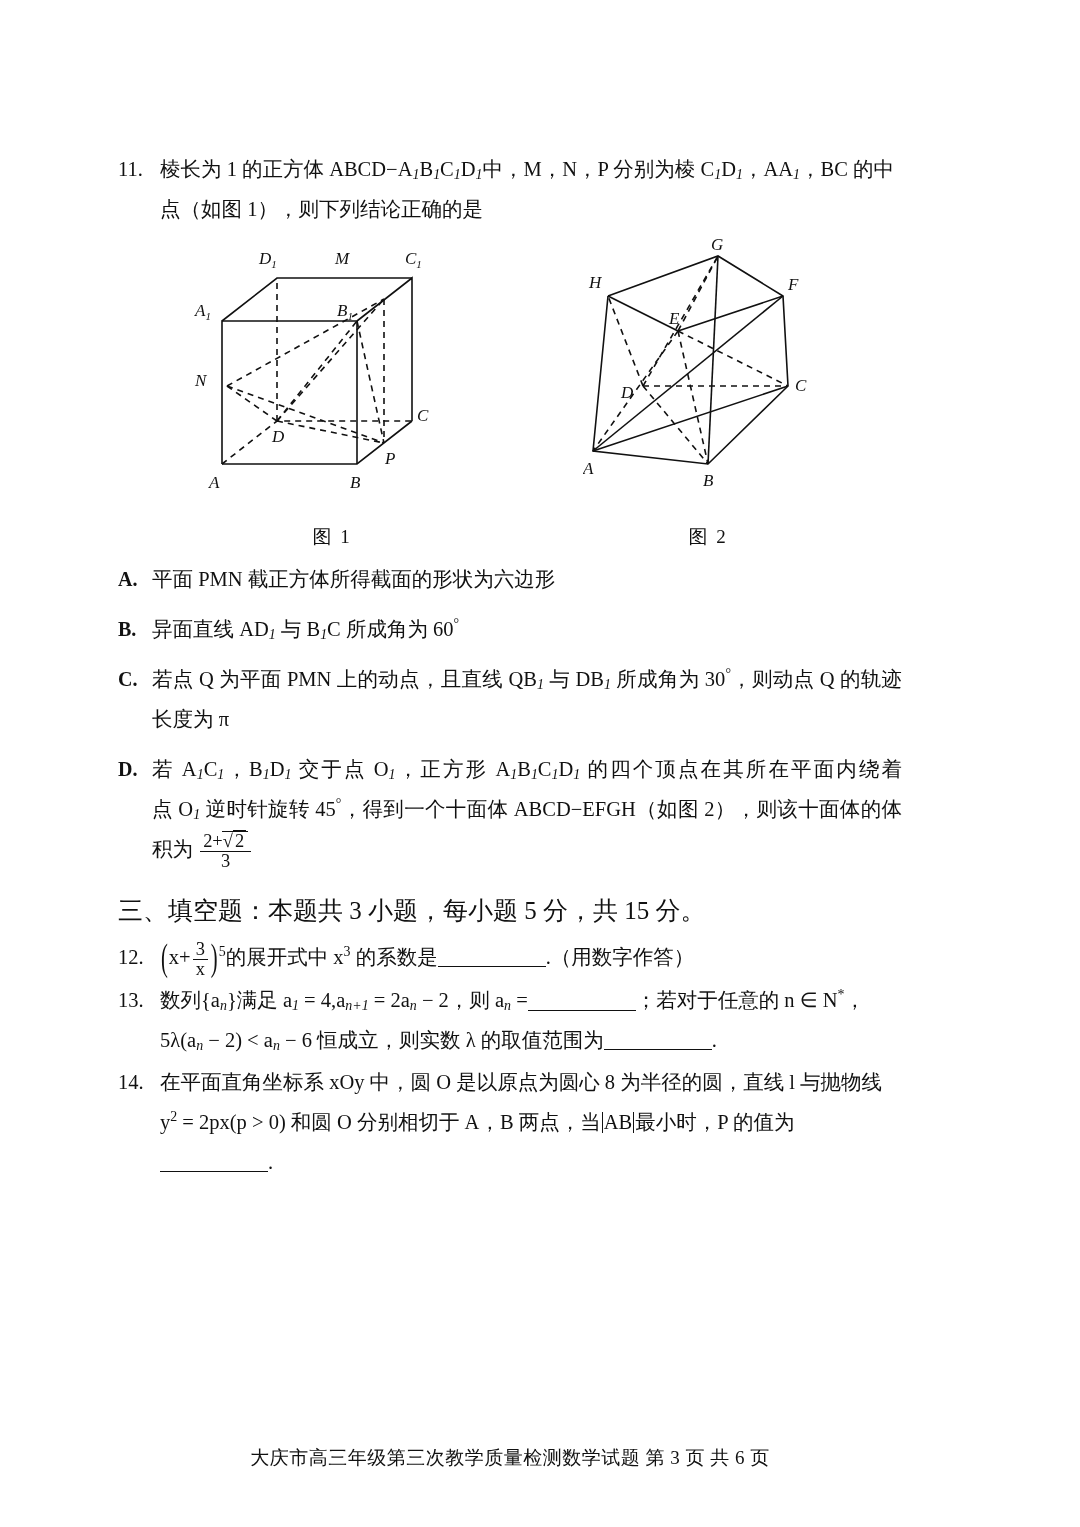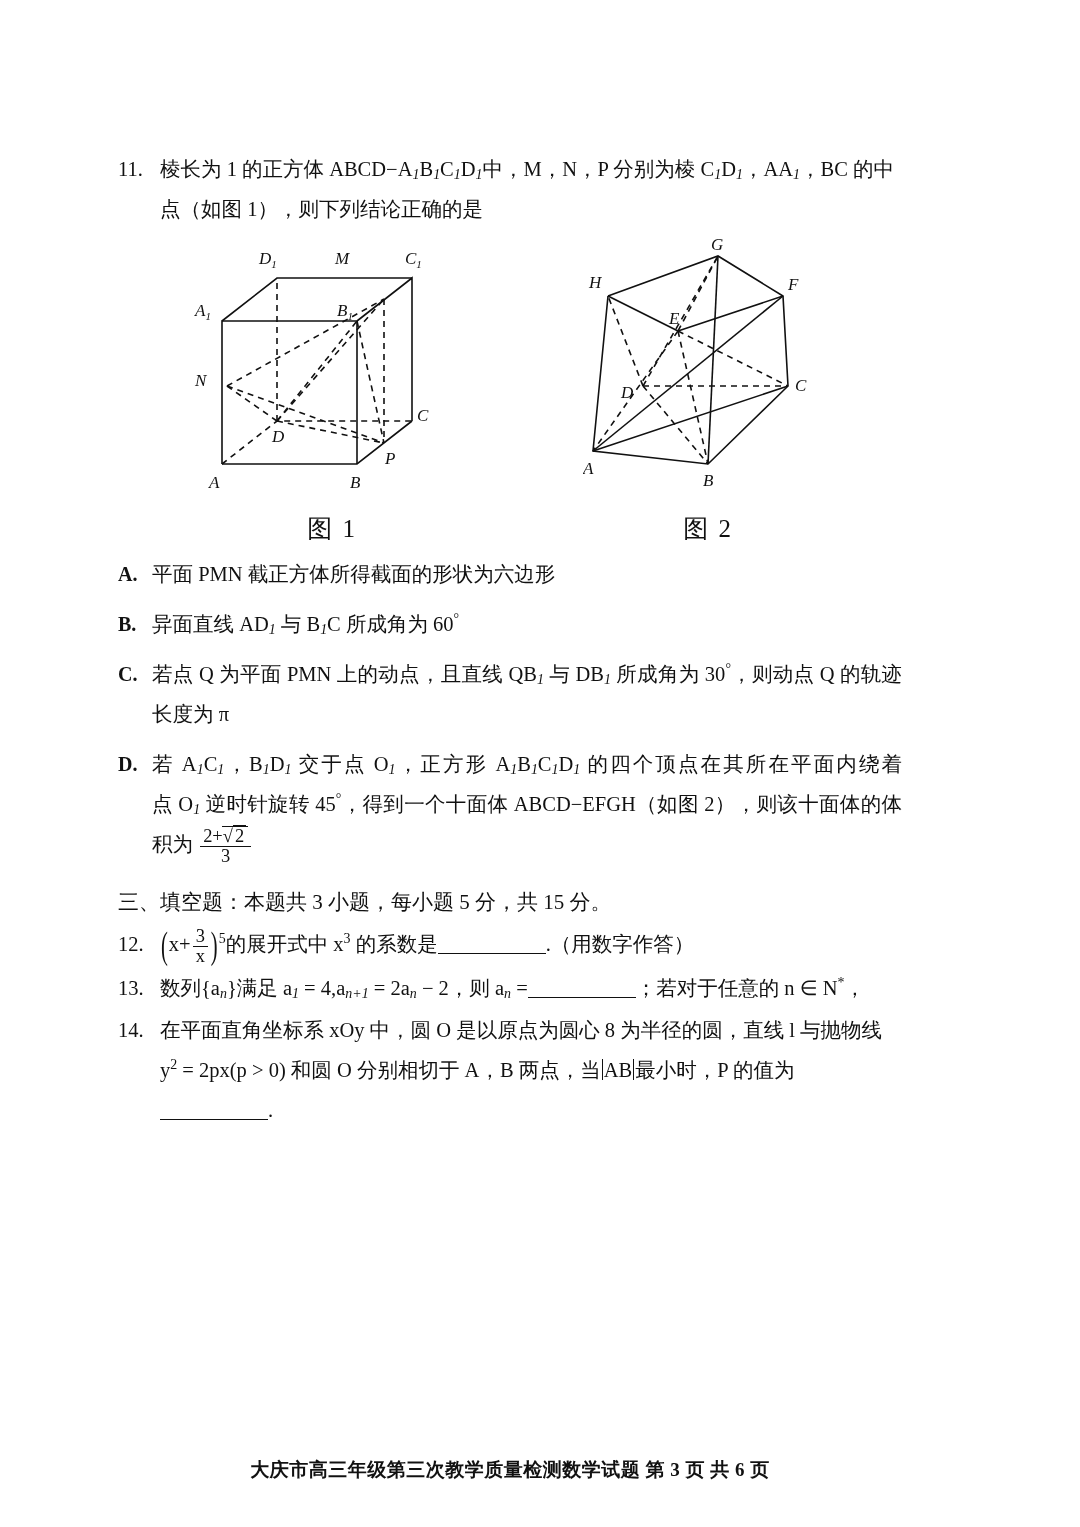--- a/index.html
+++ b/index.html
@@ -45,22 +45,22 @@
 
   
   .figs {
     display: flex;
     justify-content: center;
     gap: 106px;
     margin-top: 6px;
   }
   .fig-wrap { text-align: center; }
   .fig-cap {
-    font-size: 25px;
-    margin-top: 2px;
+    font-size: 19px;
+    margin-top: 14px;
     letter-spacing: 2px;
   }
 
   
   .opt {
     display: flex;
     align-items: flex-start;
     margin-top: 10px;
   }
   .opt-label {
@@ -70,21 +70,21 @@
     line-height: 1.95;
   }
   .opt-text {
     flex: 1 1 auto;
     font-size: 20.5px;
     line-height: 1.95;
     text-align: justify;
   }
 
   .section-head {
-    font-size: 21px;
+    font-size: 25px;
     line-height: 1.95;
     margin-top: 16px;
     margin-bottom: 2px;
   }
 
   
   .frac {
     display: inline-block;
     vertical-align: middle;
     text-align: center;
@@ -113,26 +113,25 @@
   .sqrt {
     display: inline-block;
     border-top: 1.2px solid #111;
     padding: 0 2px 0 1px;
     margin-left: -1px;
   }
 
   .footer {
     position: absolute;
     left: 0;
-    bottom: 44px;
+    bottom: 56px;
     width: 100%;
     text-align: center;
     font-size: 19px;
     letter-spacing: 0.5px;
-    font-weight: bold;
   }
   .vbar { display:inline-block; border-left:1.3px solid #111; height: 1.05em; vertical-align:-0.18em; margin:0 1px;}
 </style>
 </head>
 <body>
 
 <div class="page">
 
   <div class="q-block">
     <div class="q-head">
@@ -266,20 +265,23 @@
     </div>
   </div>
 
   <div class="q-block">
     <div class="q-head">
       <div class="q-no">13.</div>
       <div class="q-body">
         <div>
           <span>数列</span>{<span class="it">a</span><span class="sub">n</span>}<span>满足 </span><span class="it">a</span><span class="sub">1</span><span> = 4,</span><span class="it">a</span><span class="sub">n+1</span><span> = 2</span><span class="it">a</span><span class="sub">n</span><span> − 2，则 </span><span class="it">a</span><span class="sub">n</span><span> =</span><span class="blank"></span><span>；若对于任意的 </span><span class="it">n</span><span> ∈ N</span><span class="sup">*</span><span>，</span>
         </div>
+        <div>
+          <span>5</span><span class="it">λ</span><span>(</span><span class="it">a</span><span class="sub">n</span><span> − 2</span><span>) &lt; </span><span class="it">a</span><span class="sub">n</span><span> − 6 恒成立，则实数 </span><span class="it">λ</span><span> 的取值范围为</span><span class="blank"></span><span>.</span>
+        </div>
       </div>
     </div>
   </div>
 
   <div class="q-block">
     <div class="q-head">
       <div class="q-no">14.</div>
       <div class="q-body">
         <div>
           <span>在平面直角坐标系 </span><span class="it">xOy</span><span> 中，圆 </span><span class="it">O</span><span> 是以原点为圆心 8 为半径的圆，直线 </span><span class="it">l</span><span> 与抛物线</span>

